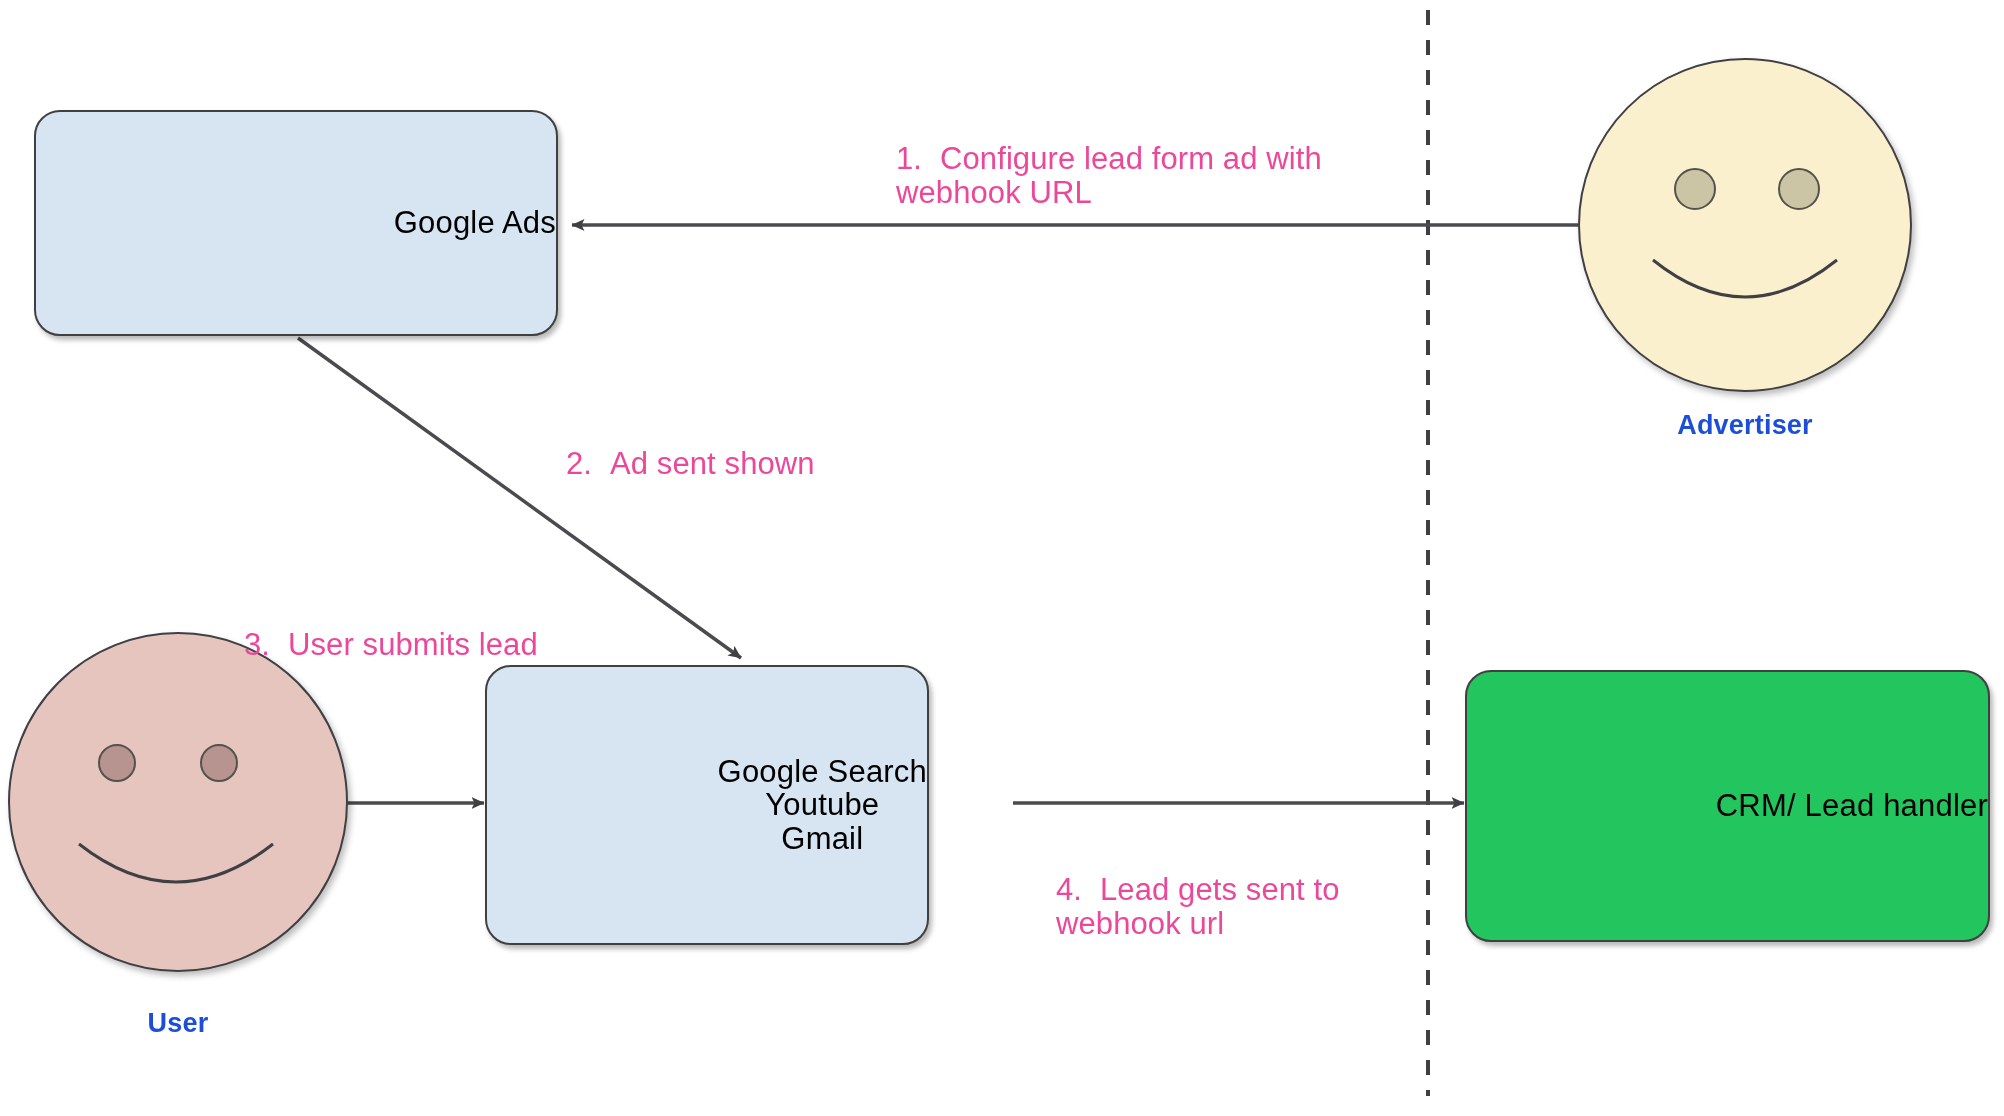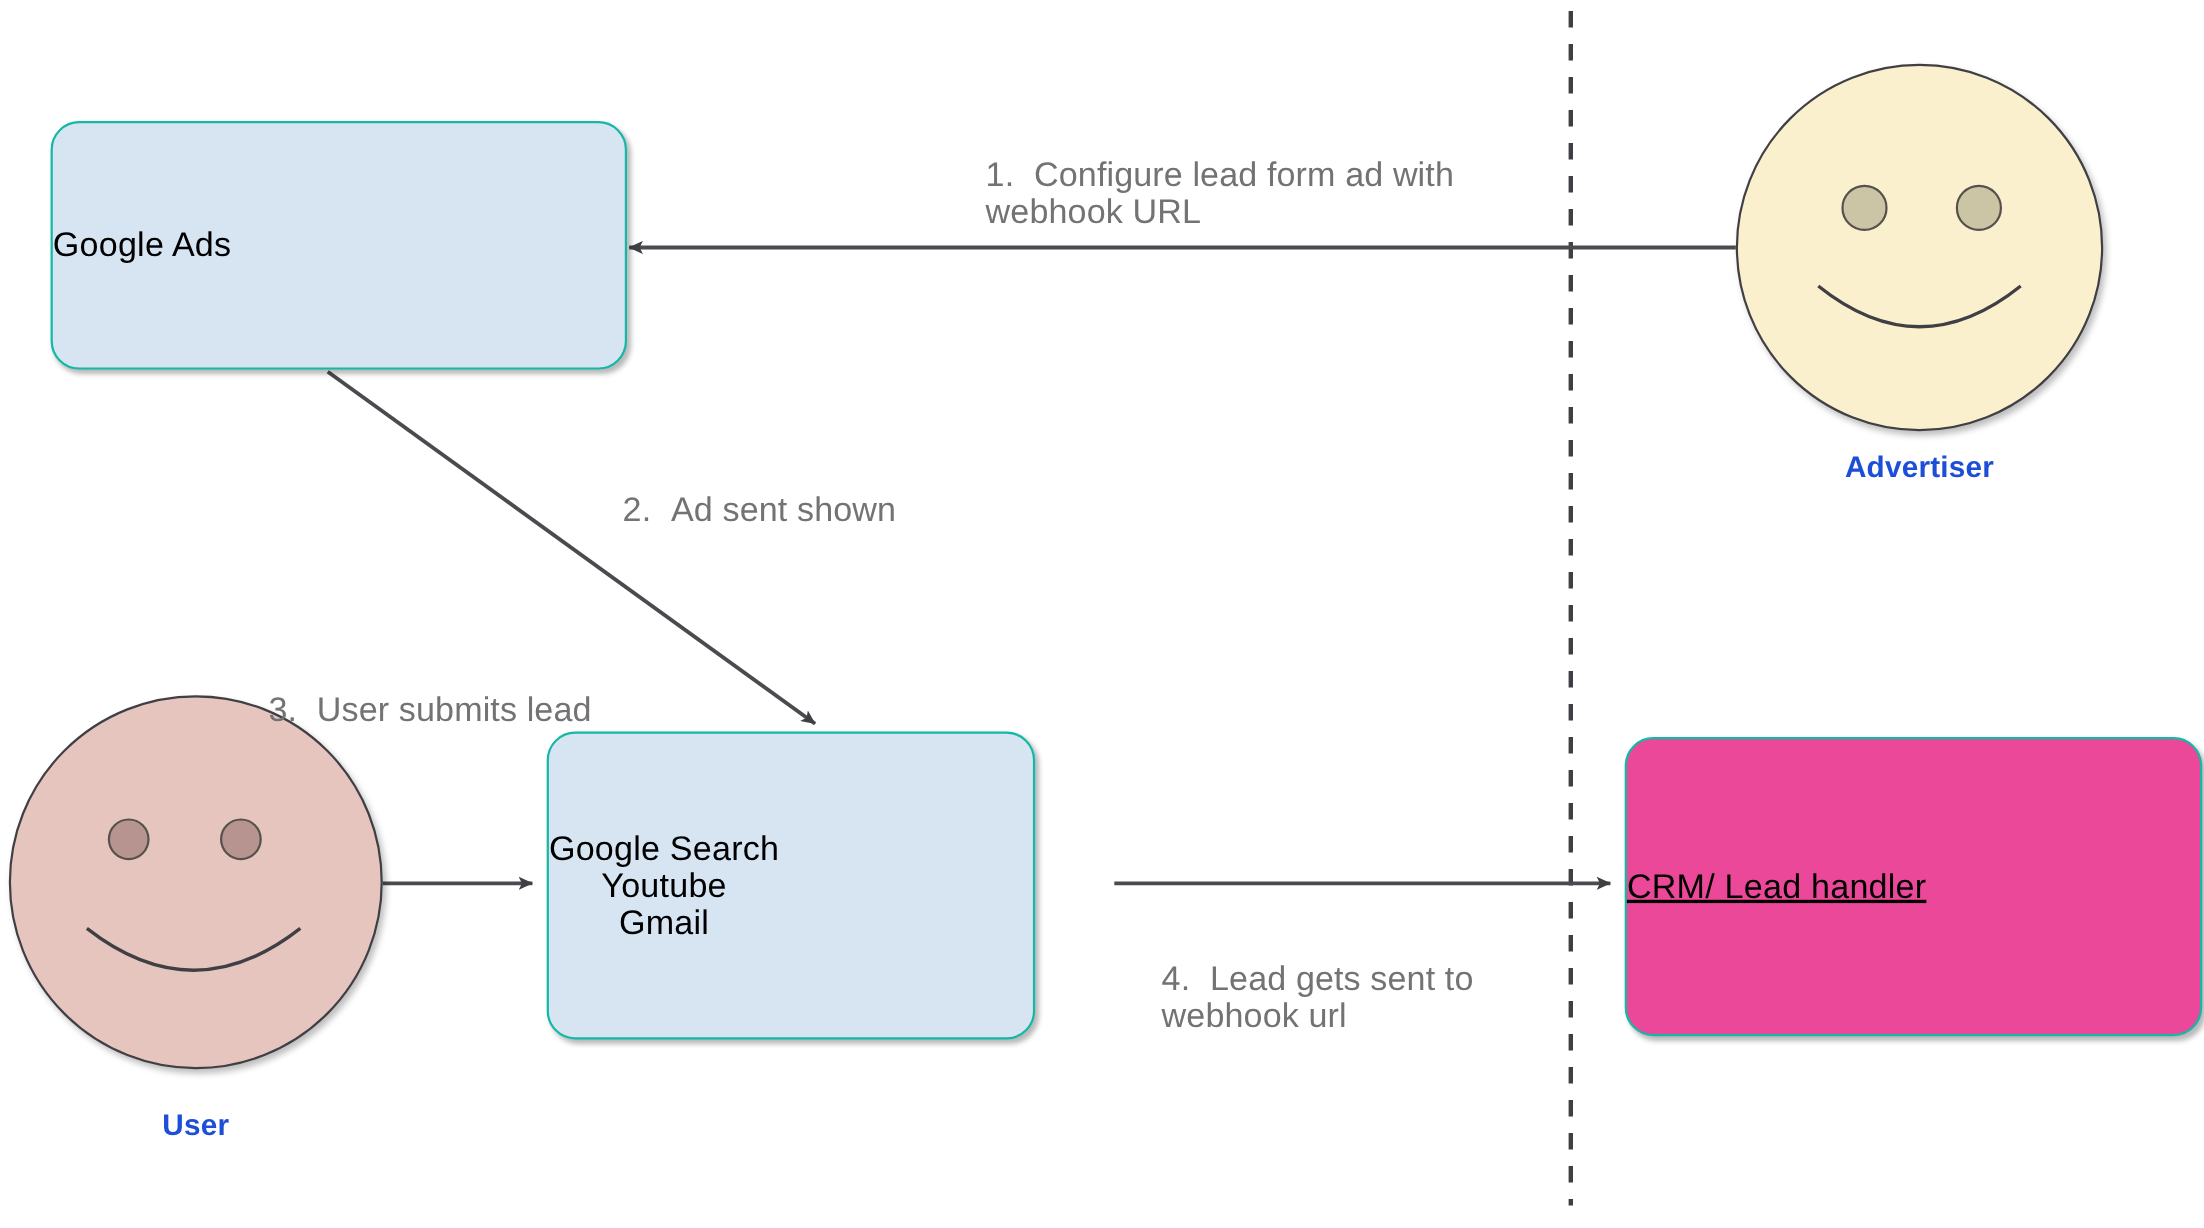--- a/index.html
+++ b/index.html
@@ -23,32 +23,31 @@
     top: 0;
     width: 2004px;
     height: 1116px;
     pointer-events: none;
   }
 
   
   .node-box {
     position: absolute;
     box-sizing: border-box;
-    border: 2px solid #14b8a6;
+    border: 2px solid #404040;
     border-radius: 26px;
     display: flex;
     align-items: center;
-    justify-content: flex-start;
+    justify-content: flex-end;
     text-align: center;
     color: #000000;
     box-shadow: 3px 4px 5px rgba(0,0,0,0.28);
-    margin-left: 12px;
   }
   .box-blue { background: #d7e5f3; }
-  .box-cream { background: #ec4899; text-decoration: underline; }
+  .box-cream { background: #22c55e; }
   .node-label {
     font-size: 31px;
     line-height: 1.07;
     letter-spacing: 0.2px;
     white-space: pre-line;
     color: #000;
   }
 
   
   .actor {
@@ -84,21 +83,21 @@
     text-align: center;
     font-size: 27px;
     font-weight: bold;
     color: #1d4ed8;
     letter-spacing: 0.2px;
   }
 
   
   .step {
     position: absolute;
-    color: #737373;
+    color: #ec4899;
     font-size: 31px;
     line-height: 1.12;
     letter-spacing: 0.1px;
     white-space: pre-line;
   }
   .step .num {
     display: inline-block;
   }
 </style>
 </head>

